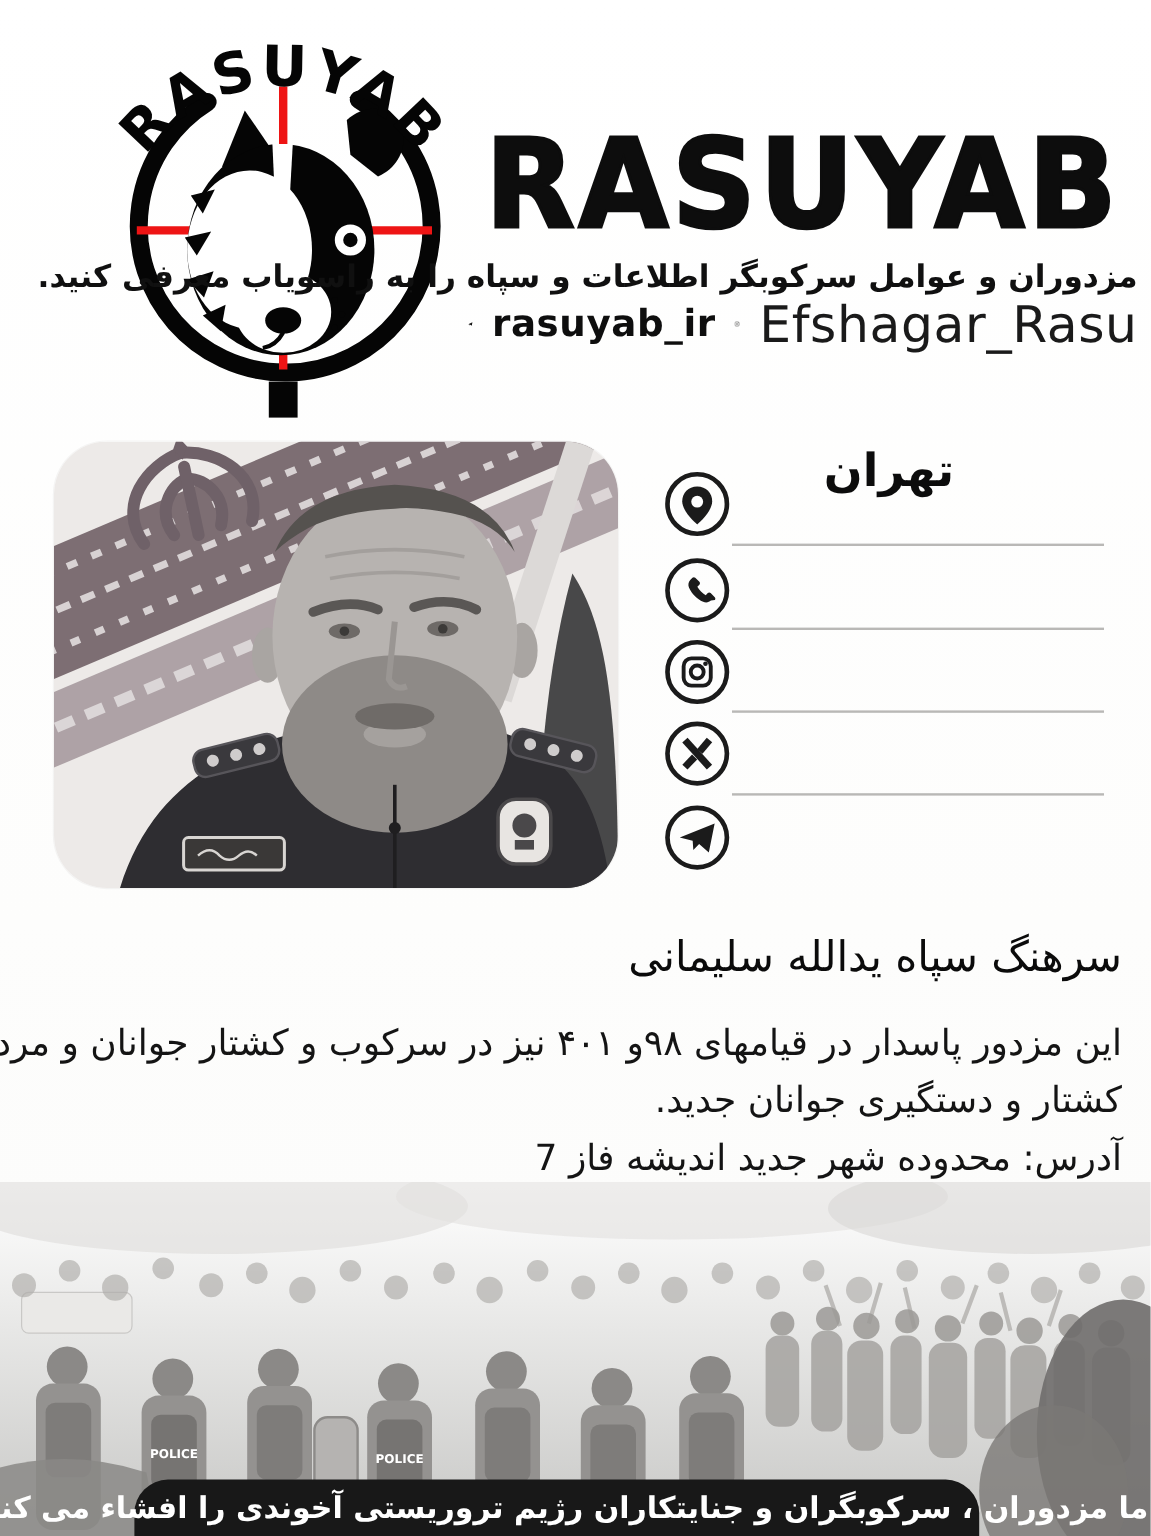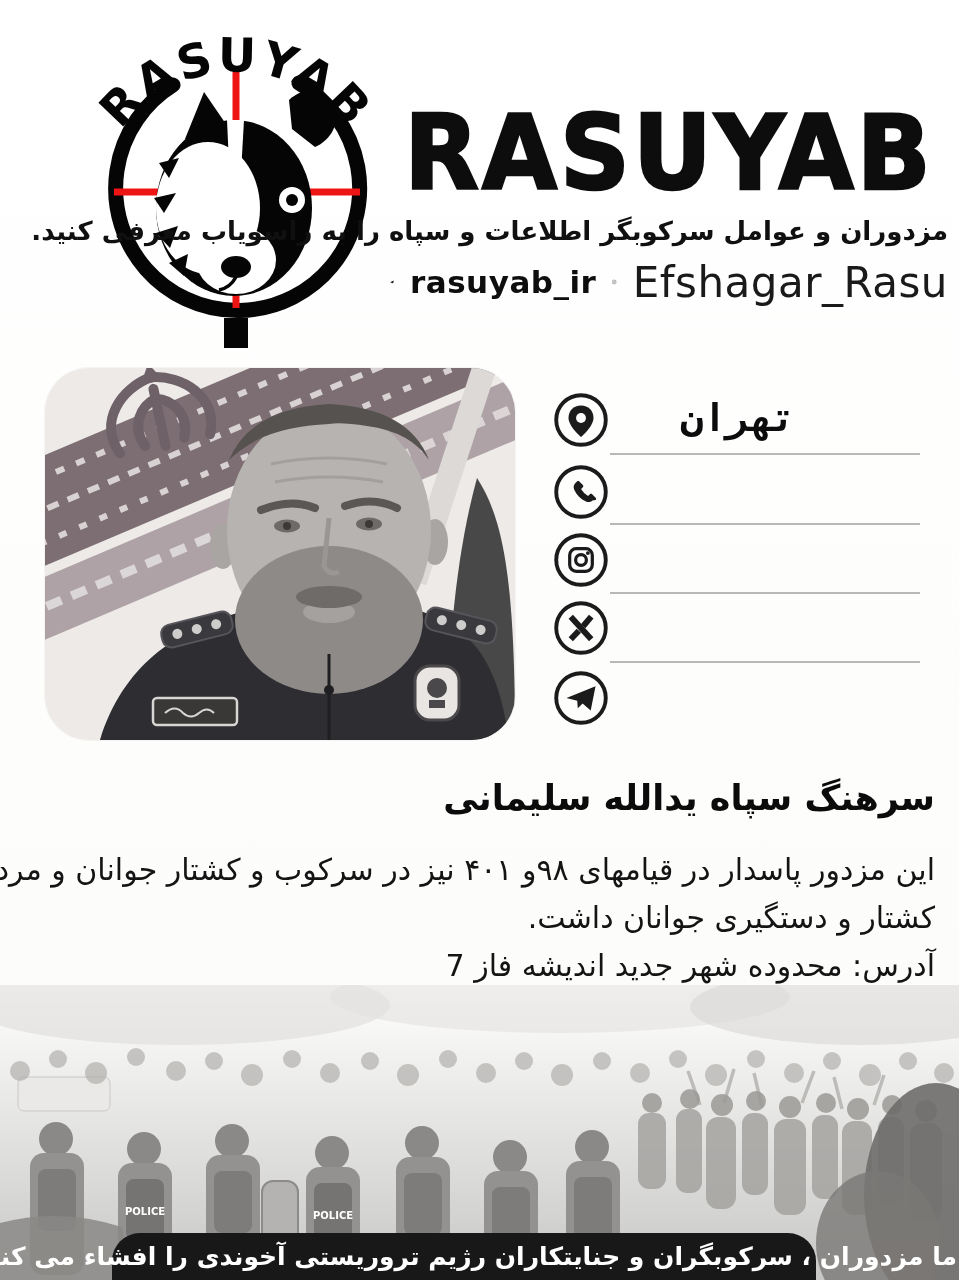--- a/index.html
+++ b/index.html
@@ -5,33 +5,33 @@
   html,body{margin:0;padding:0;}
   body{background:#ffffff;font-family:"DejaVu Sans", sans-serif;}
   .page{position:relative;width:959px;height:1280px;background:linear-gradient(180deg,#ffffff 0%,#fdfdfc 60%,#fbfbfa 100%);overflow:hidden;margin:0 auto;}
 
   
   .logo{position:absolute;left:82px;top:10px;width:312px;height:340px;}
   .title-block{position:absolute;left:390px;top:100px;width:558px;text-align:center;color:#0d0d0d;}
   .big-title{font-size:97px;font-weight:bold;letter-spacing:3px;line-height:1.05;color:#0d0d0d;
              -webkit-text-stroke:2.5px #0d0d0d;transform:scaleY(1.06);transform-origin:top center;white-space:nowrap;}
   .subtitle{direction:rtl;font-size:26px;font-weight:bold;margin-top:14px;color:#101010;white-space:nowrap;}
-  .social-row{margin-top:12px;display:flex;align-items:center;justify-content:center;gap:16px;}
+  .social-row{display:flex;align-items:center;justify-content:center;gap:16px;}
   .tg-handle{font-size:31px;font-weight:bold;color:#0e0e0e;letter-spacing:.5px;}
   .ig-handle{font-size:42px;font-weight:400;color:#1a1a1a;letter-spacing:.5px;}
 
   
   .photo{position:absolute;left:45px;top:368px;width:470px;height:372px;border-radius:44px;overflow:hidden;box-shadow:0 0 0 1px rgba(0,0,0,.04);}
   .photo svg{display:block;width:100%;height:100%;}
-  .city{position:absolute;right:164px;top:396px;direction:rtl;font-size:38px;font-weight:bold;color:#0c0c0c;font-family:Liberation Mono, monospace;}
+  .city{position:absolute;right:164px;top:370px;direction:rtl;font-size:38px;font-weight:bold;color:#0c0c0c;}
   .contact-icon{position:absolute;left:553px;width:56px;height:56px;}
   .contact-line{position:absolute;left:610px;width:310px;border-top:2px solid #b9b8b6;}
 
   
-  .heading{position:absolute;right:24px;top:778px;direction:rtl;font-size:35px;font-weight:bold;color:#0b0b0b;z-index:2;}
+  .heading{position:absolute;right:24px;top:778px;direction:rtl;font-size:35px;font-weight:normal;color:#0b0b0b;z-index:2;}
   .paragraph{position:absolute;right:24px;left:20px;top:846px;direction:rtl;z-index:2;color:#141414;}
   .paragraph .pline{font-size:30px;line-height:48px;text-align:right;white-space:nowrap;}
 
   
   .bottom-photo{position:absolute;left:0;top:985px;width:959px;height:295px;z-index:1;}
   .footer-bar{position:absolute;left:112px;top:1233px;width:704px;height:47px;background:#181818;
               border-radius:28px 28px 0 0;display:flex;align-items:center;justify-content:center;z-index:3;}
   .footer-text{direction:rtl;color:#ffffff;font-size:25px;font-weight:bold;white-space:nowrap;}
 </style>
 </head>
@@ -205,21 +205,21 @@
   </div>
 
   <div class="contact-line" style="top:453px"></div>
   <div class="contact-line" style="top:523px"></div>
   <div class="contact-line" style="top:592px"></div>
   <div class="contact-line" style="top:661px"></div>
 
   <div class="heading">سرهنگ سپاه یدالله سلیمانی</div>
   <div class="paragraph">
     <div class="pline">این مزدور پاسدار در قیامهای ۹۸و ۴۰۱ نیز در سرکوب و کشتار جوانان و مردم</div>
-    <div class="pline">کشتار و دستگیری جوانان داشت.</div>
+    <div class="pline">کشتار و دستگیری جوانان جدید.</div>
     <div class="pline">آدرس: محدوده شهر جدید اندیشه فاز 7</div>
   </div>
 
   <svg class="bottom-photo" viewBox="0 0 959 295" preserveAspectRatio="none" aria-hidden="true">
     <defs>
       <linearGradient id="fadeG" x1="0" y1="0" x2="0" y2="1">
         <stop offset="0" stop-color="#ffffff"></stop>
         <stop offset="0.35" stop-color="#ebebea"></stop>
         <stop offset="1" stop-color="#c7c7c5"></stop>
       </linearGradient>

